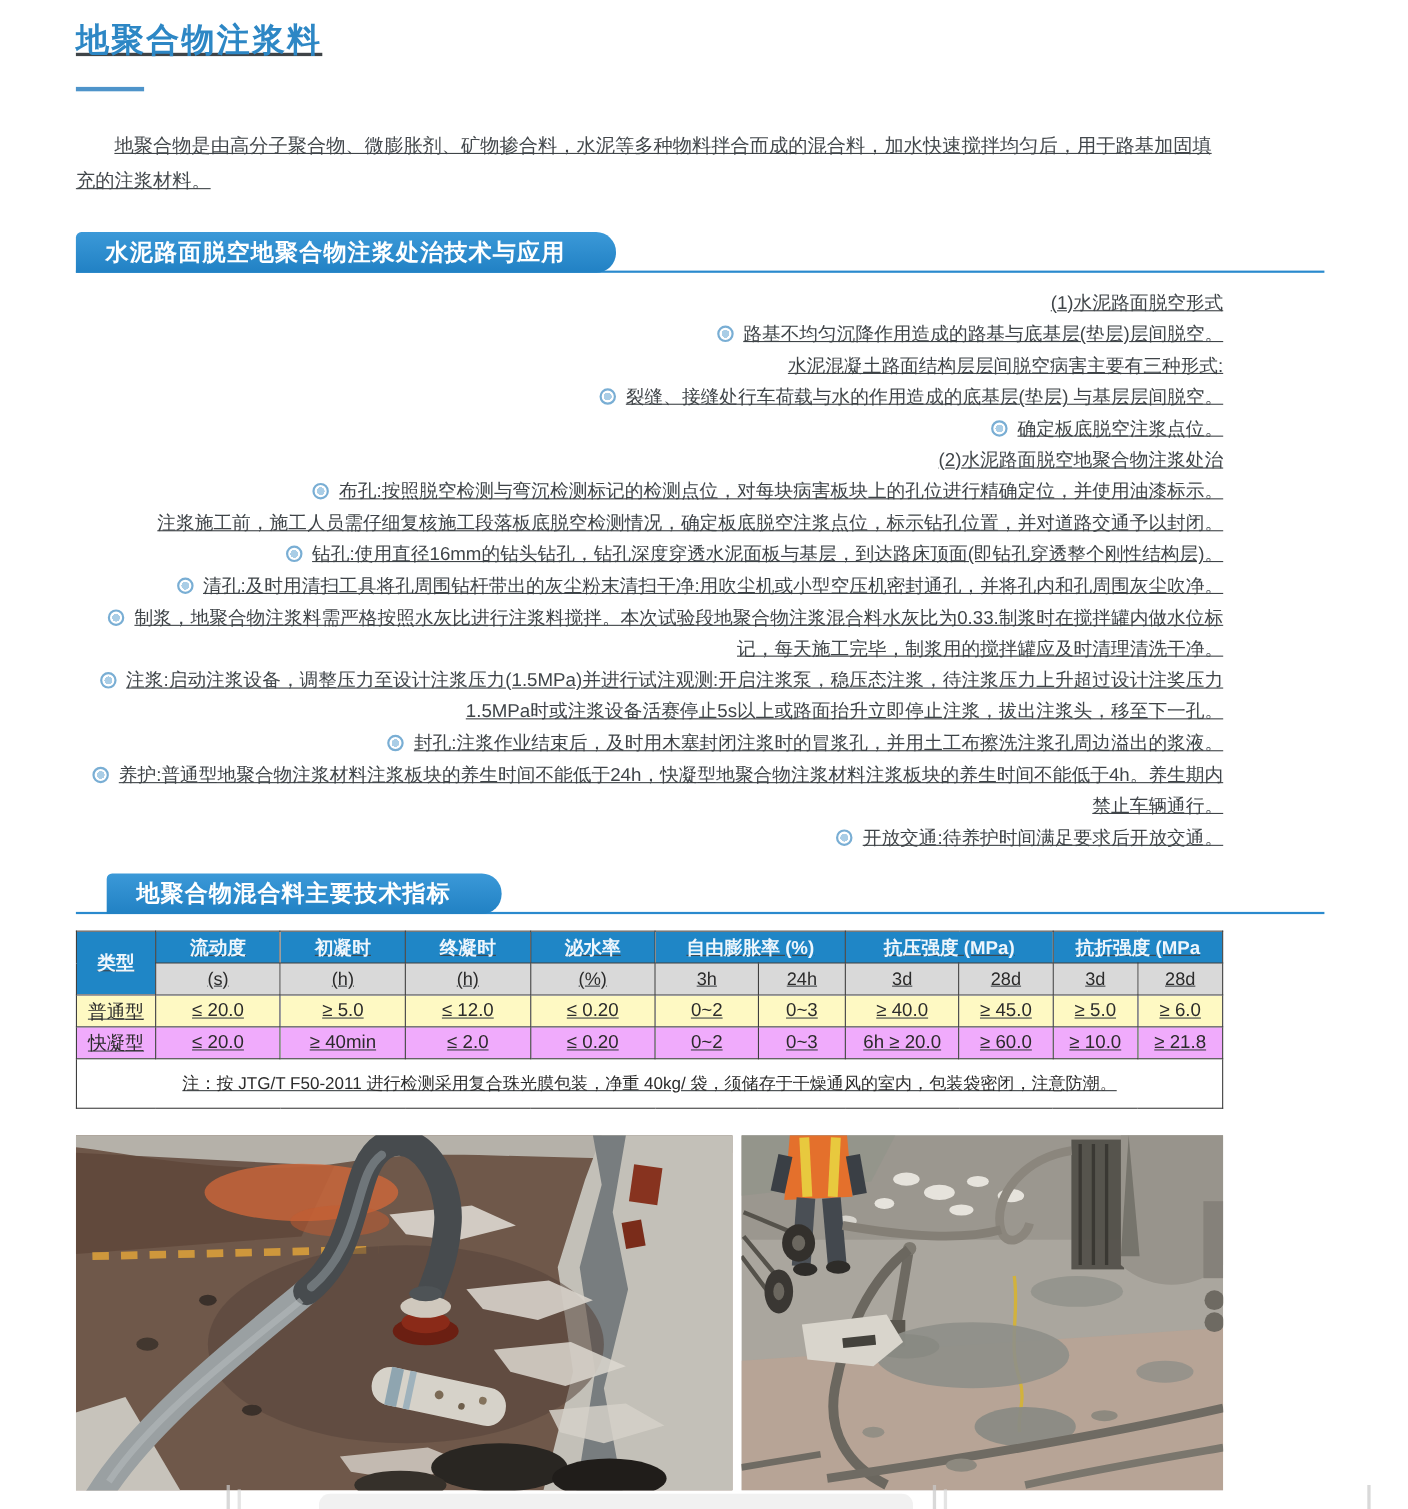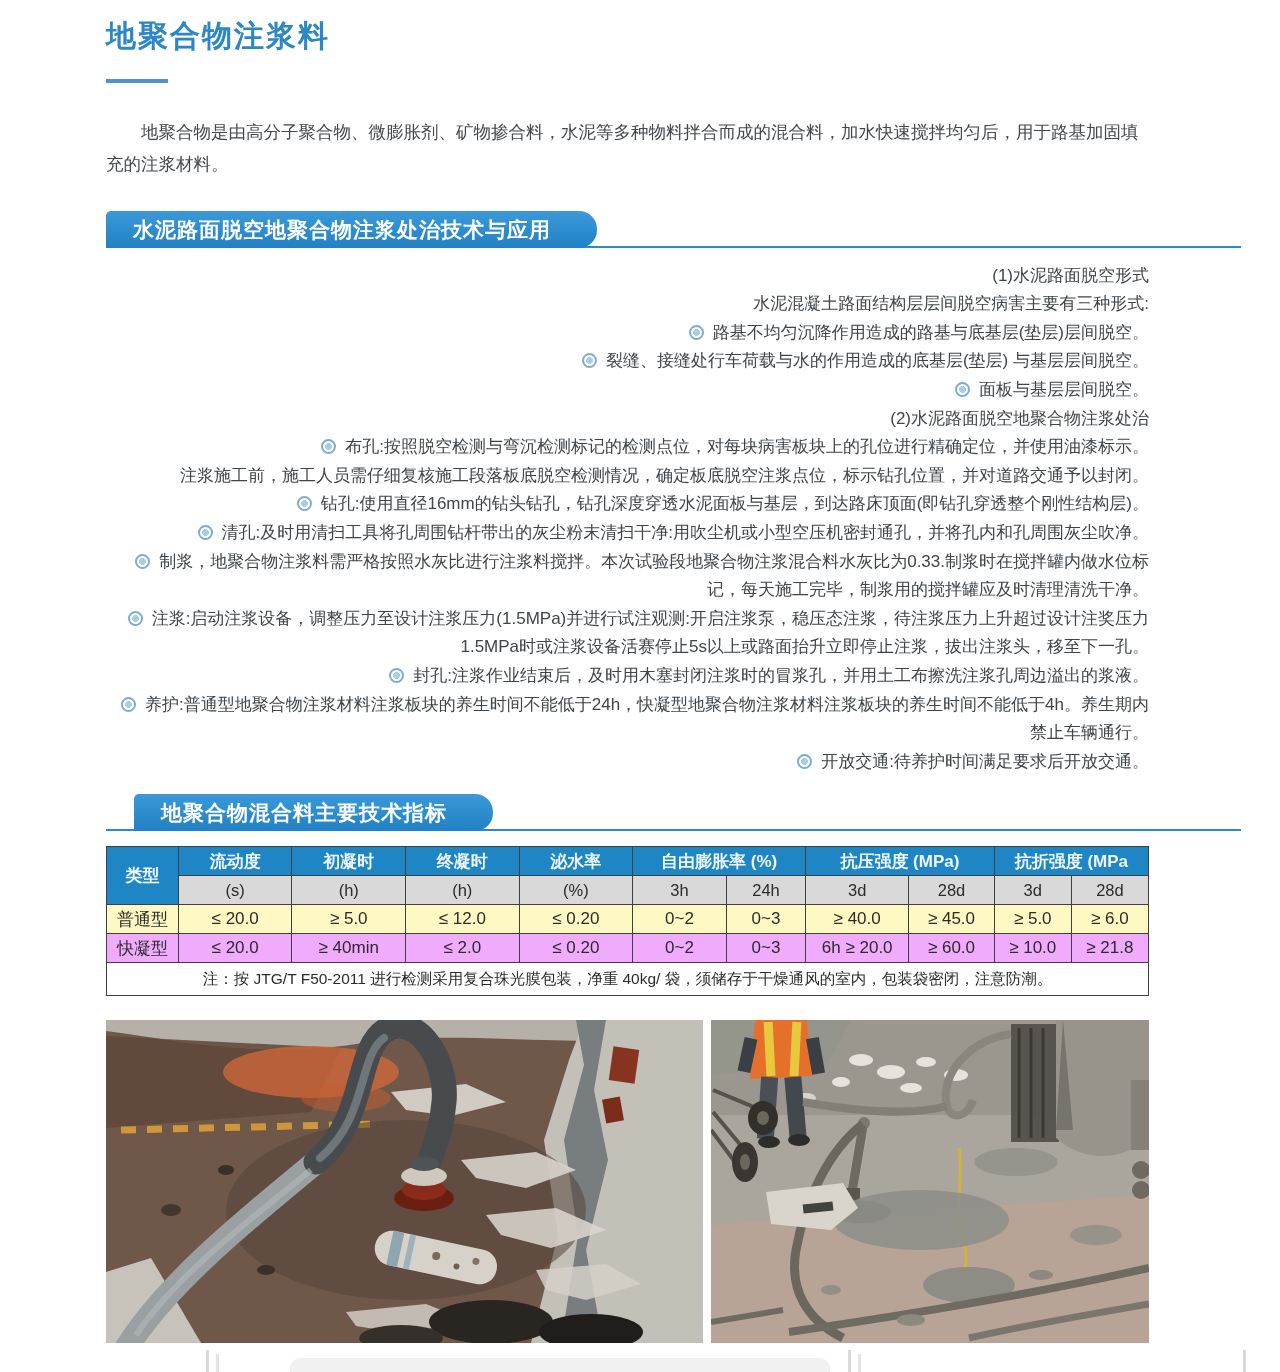--- a/index.html
+++ b/index.html
@@ -6,21 +6,21 @@
   html,body { background:#ffffff; }
   .page {
     position: relative;
     width: 1280px;
     height: 1372px;
     background: #ffffff;
     overflow: hidden;
     font-family: "Liberation Sans", "DejaVu Sans", sans-serif;
     color: #3f4448;
   }
-  .content { position: relative; margin-left: 106px; width: 1043px; }
+  .content { position: relative; margin-left: 69px; width: 1043px; text-decoration: underline; }
 
   .page-title {
     padding-top: 16px;
     font-size: 30px;
     font-weight: bold;
     color: #2d87c5;
     letter-spacing: 2px;
   }
   .title-underline {
     width: 62px; height: 4px;
@@ -88,21 +88,21 @@
     white-space: nowrap;
   }
   .th-blue {
     background: #1f86c6;
     color: #eef6fc !important;
     font-weight: bold;
   }
   tr.sub-row td { background: #d9d9d9; font-size: 16.5px; }
   tr.row-normal td { background: #fef9c3; }
   tr.row-alt td { background: #f0abfc; }
-  tr.note-row td { background: #ffffff; font-size: 15.5px; height: 33px; }
+  tr.note-row td { background: #ffffff; font-size: 15.5px; height: 45px; }
 
   .photos { margin-top: 24px; display: flex; gap: 8px; }
   .photo { display: block; }
 
   .bottom-artifacts { position: absolute; left: 0; bottom: 0; width: 1280px; height: 27px; }
   .ba-line { position: absolute; bottom: 0; width: 3px; height: 22px; background: #c9c9c9; opacity: .7; }
   .ba-line.l2 { height: 18px; background:#d8d8d8; }
   .ba-blob {
     position: absolute; bottom: 0; height: 14px;
     background: #efefef; border-radius: 10px 10px 0 0; opacity: .9;
@@ -119,24 +119,24 @@
 
     <p class="intro">地聚合物是由高分子聚合物、微膨胀剂、矿物掺合料，水泥等多种物料拌合而成的混合料，加水快速搅拌均匀后，用于路基加固填充的注浆材料。</p>
 
     <div class="banner-row">
       <div class="banner-line"></div>
       <div class="banner">水泥路面脱空地聚合物注浆处治技术与应用</div>
     </div>
 
     <div class="body-lines">
       <p><span>(1)水泥路面脱空形式</span></p>
+      <p><span class="blt"></span><span>路基不均匀沉降作用造成的路基与底基层(垫层)层间脱空。</span></p>
       <p><span>水泥混凝土路面结构层层间脱空病害主要有三种形式:</span></p>
-      <p><span class="blt"></span><span>路基不均匀沉降作用造成的路基与底基层(垫层)层间脱空。</span></p>
       <p><span class="blt"></span><span>裂缝、接缝处行车荷载与水的作用造成的底基层(垫层) 与基层层间脱空。</span></p>
-      <p><span class="blt"></span><span>面板与基层层间脱空。</span></p>
+      <p><span class="blt"></span><span>确定板底脱空注浆点位。</span></p>
       <p><span>(2)水泥路面脱空地聚合物注浆处治</span></p>
       <p><span class="blt"></span><span>布孔:按照脱空检测与弯沉检测标记的检测点位，对每块病害板块上的孔位进行精确定位，并使用油漆标示。</span></p>
       <p><span>注浆施工前，施工人员需仔细复核施工段落板底脱空检测情况，确定板底脱空注浆点位，标示钻孔位置，并对道路交通予以封闭。</span></p>
       <p><span class="blt"></span><span>钻孔:使用直径16mm的钻头钻孔，钻孔深度穿透水泥面板与基层，到达路床顶面(即钻孔穿透整个刚性结构层)。</span></p>
       <p><span class="blt"></span><span>清孔:及时用清扫工具将孔周围钻杆带出的灰尘粉末清扫干净:用吹尘机或小型空压机密封通孔，并将孔内和孔周围灰尘吹净。</span></p>
       <p><span class="blt"></span><span>制浆，地聚合物注浆料需严格按照水灰比进行注浆料搅拌。本次试验段地聚合物注浆混合料水灰比为0.33.制浆时在搅拌罐内做水位标记，每天施工完毕，制浆用的搅拌罐应及时清理清洗干净。</span></p>
       <p><span class="blt"></span><span>注浆:启动注浆设备，调整压力至设计注浆压力(1.5MPa)并进行试注观测:开启注浆泵，稳压态注浆，待注浆压力上升超过设计注奖压力1.5MPa时或注浆设备活赛停止5s以上或路面抬升立即停止注浆，拔出注浆头，移至下一孔。</span></p>
       <p><span class="blt"></span><span>封孔:注浆作业结束后，及时用木塞封闭注浆时的冒浆孔，并用土工布擦洗注浆孔周边溢出的浆液。</span></p>
       <p><span class="blt"></span><span>养护:普通型地聚合物注浆材料注浆板块的养生时间不能低于24h，快凝型地聚合物注浆材料注浆板块的养生时间不能低于4h。养生期内禁止车辆通行。</span></p>
       <p><span class="blt"></span><span>开放交通:待养护时间满足要求后开放交通。</span></p>

